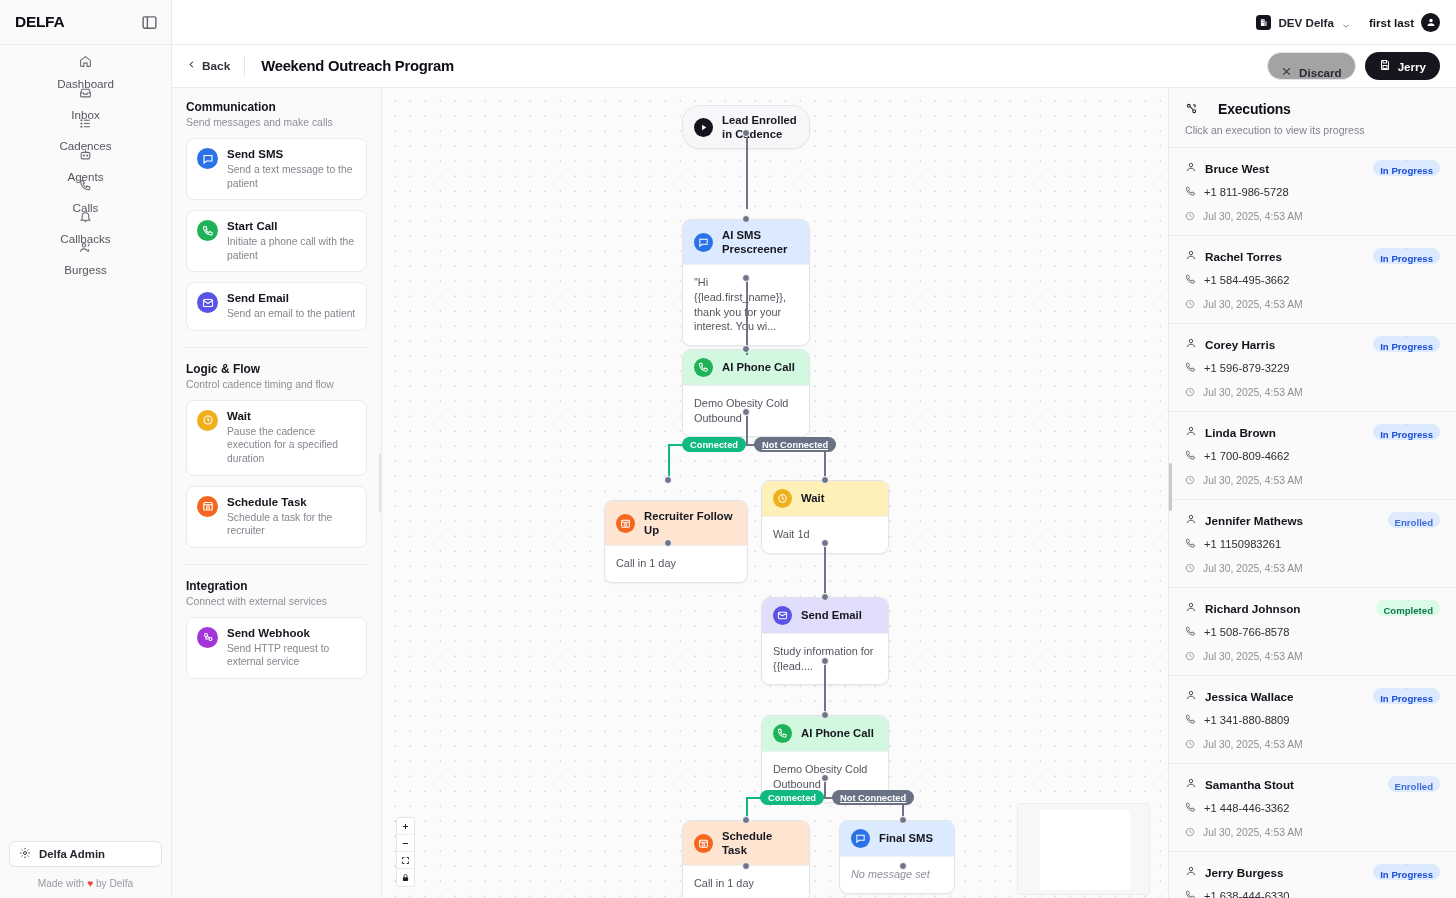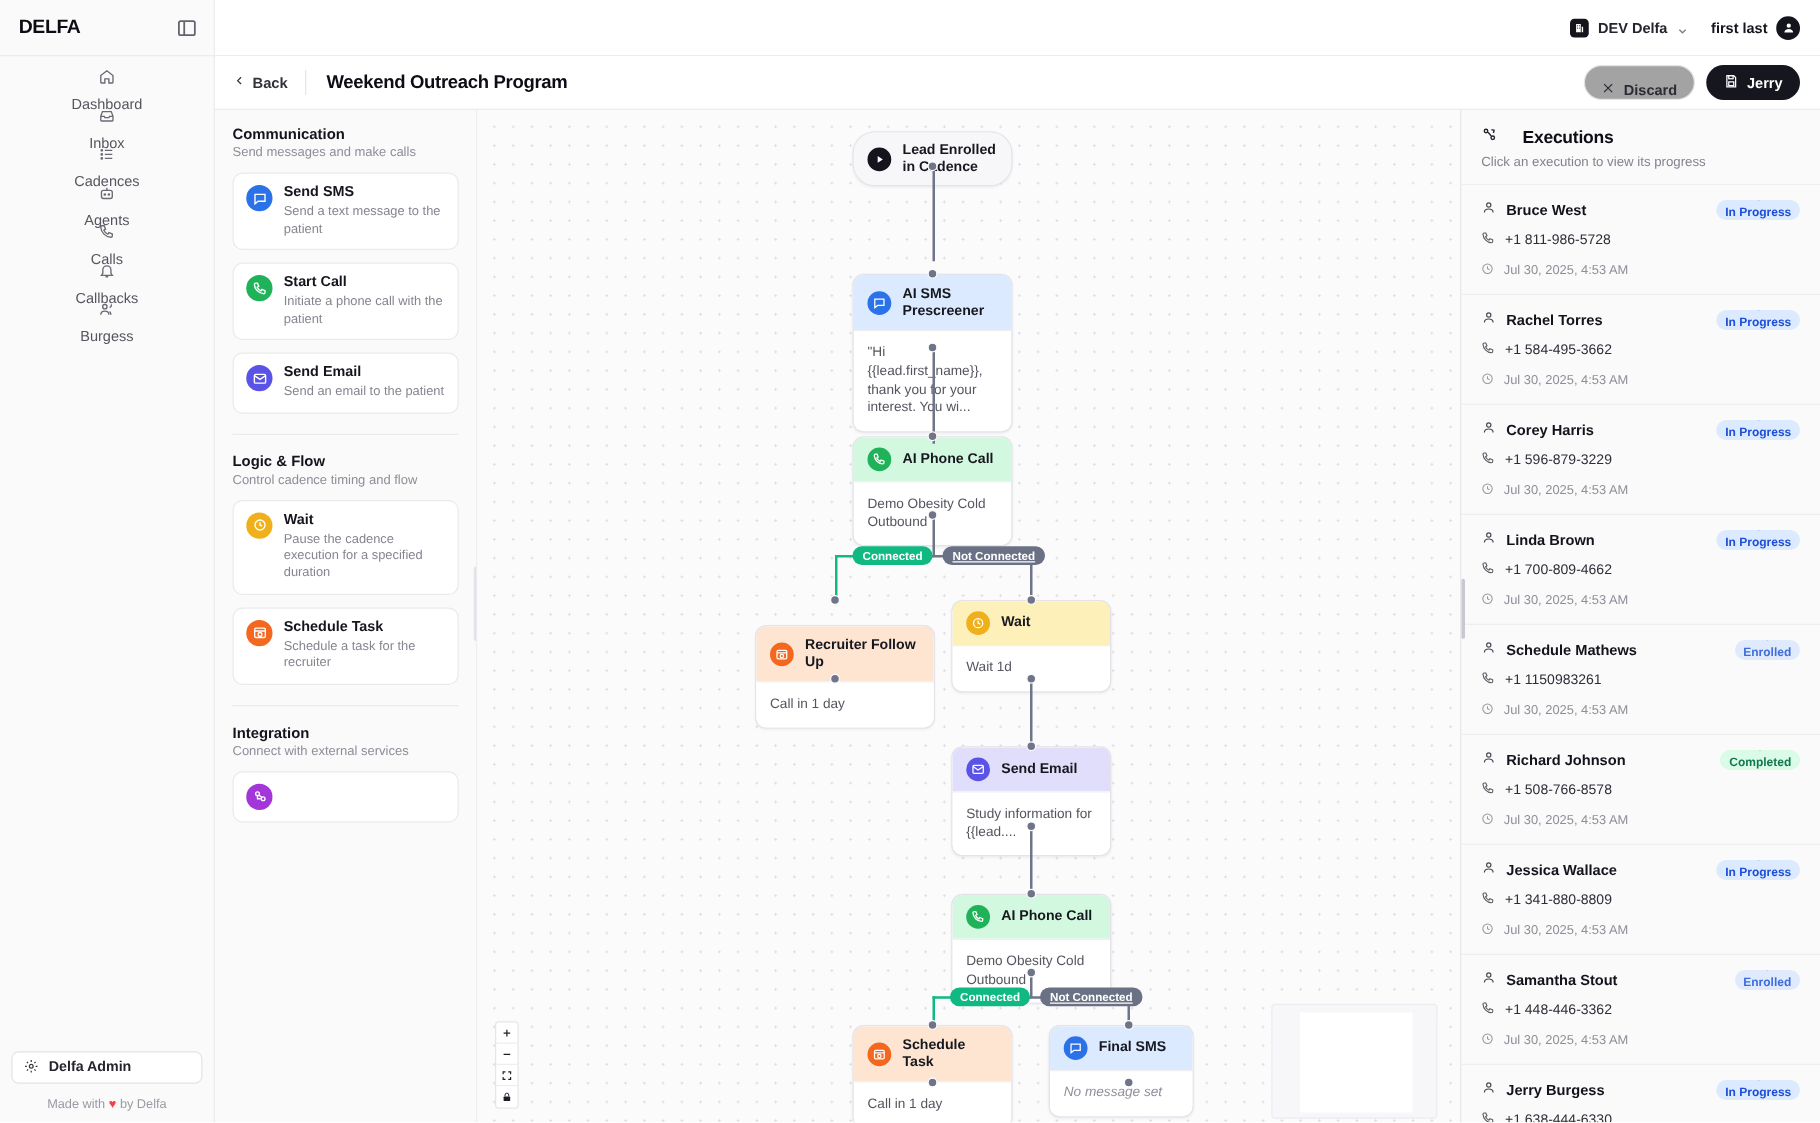--- a/index.html
+++ b/index.html
@@ -494,20 +494,24 @@
           <div class="pal-sec-sub">Connect with external services</div>
           <div class="pal-card">
             <span class="pal-ico" style="background:#a336d8">
               <svg viewBox="0 0 24 24" fill="none" stroke="currentColor" stroke-width="2.2">
                   <circle cx="8" cy="8" r="3"></circle>
                   <circle cx="17" cy="16" r="3"></circle>
                   <path d="M10 10l5 4"></path>
                   <path d="M8 11v5h5"></path>
                 </svg>
             </span>
+            <span class="pal-txt">
+              <span class="pal-name" style="display:block">Send Webhook</span>
+              <span class="pal-desc" style="display:block">Send HTTP request to external service</span>
+            </span>
           </div>
         </div>
         <div class="pal-resizer"></div>
       </div>
 
       <div class="canvas">
 
         <div class="edge" style="left:364px;top:45px;width:1.6px;height:76px"></div>
 
         <div class="edge" style="left:364px;top:190px;width:1.6px;height:77px"></div>
@@ -837,21 +841,21 @@
             </div>
           </div>
 
           <div class="exec-row">
             <div class="exec-r1">
               <div class="exec-person">
                 <span><svg viewBox="0 0 24 24" fill="none" stroke="currentColor" stroke-width="1.9">
                       <circle cx="12" cy="8" r="3.4"></circle>
                       <path d="M5 20c0-3.6 3.1-5.6 7-5.6s7 2 7 5.6"></path>
                     </svg></span>
-                <span class="exec-name">Schedule Mathews</span>
+                <span class="exec-name">Jennifer Mathews</span>
               </div>
               <span class="badge enrolled">
                 <svg viewBox="0 0 24 24" fill="none" stroke="currentColor" stroke-width="2.4">
                     <rect x="4" y="4" width="16" height="16" rx="2"></rect>
                   </svg>
                 <span>Enrolled</span>
               </span>
             </div>
             <div class="exec-r2">
               <span><svg viewBox="0 0 24 24" fill="none" stroke="currentColor" stroke-width="1.9">

